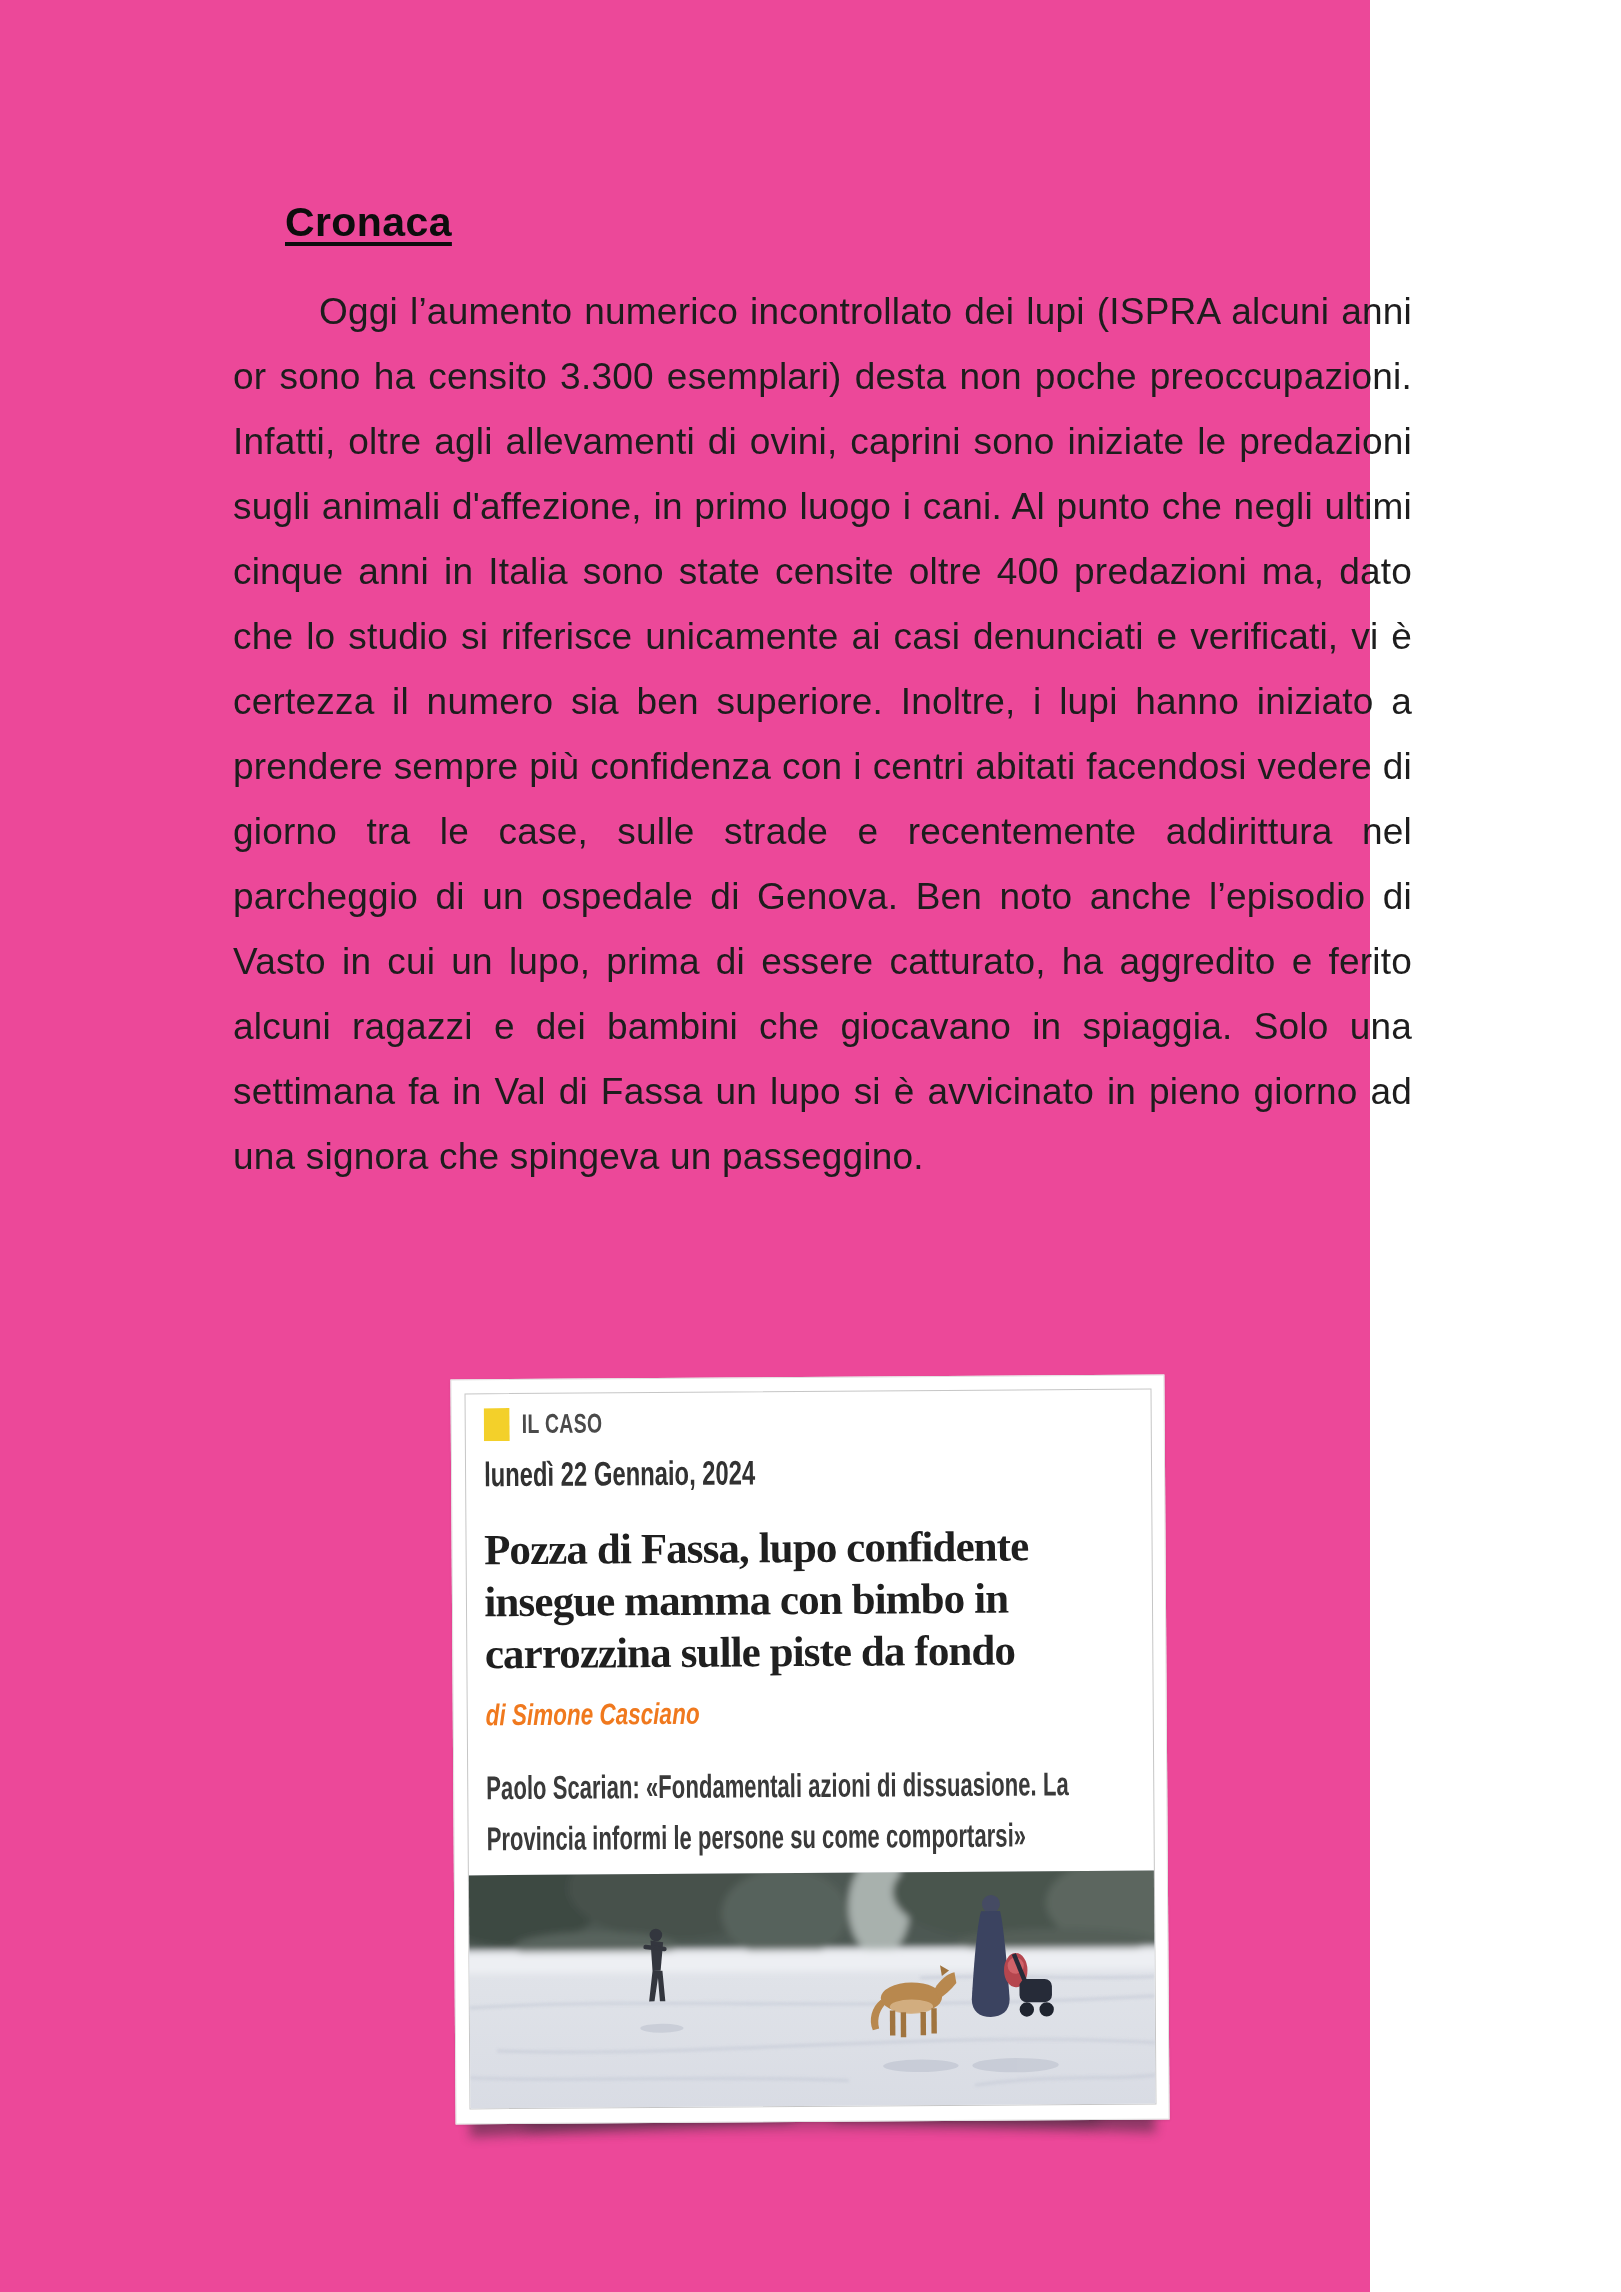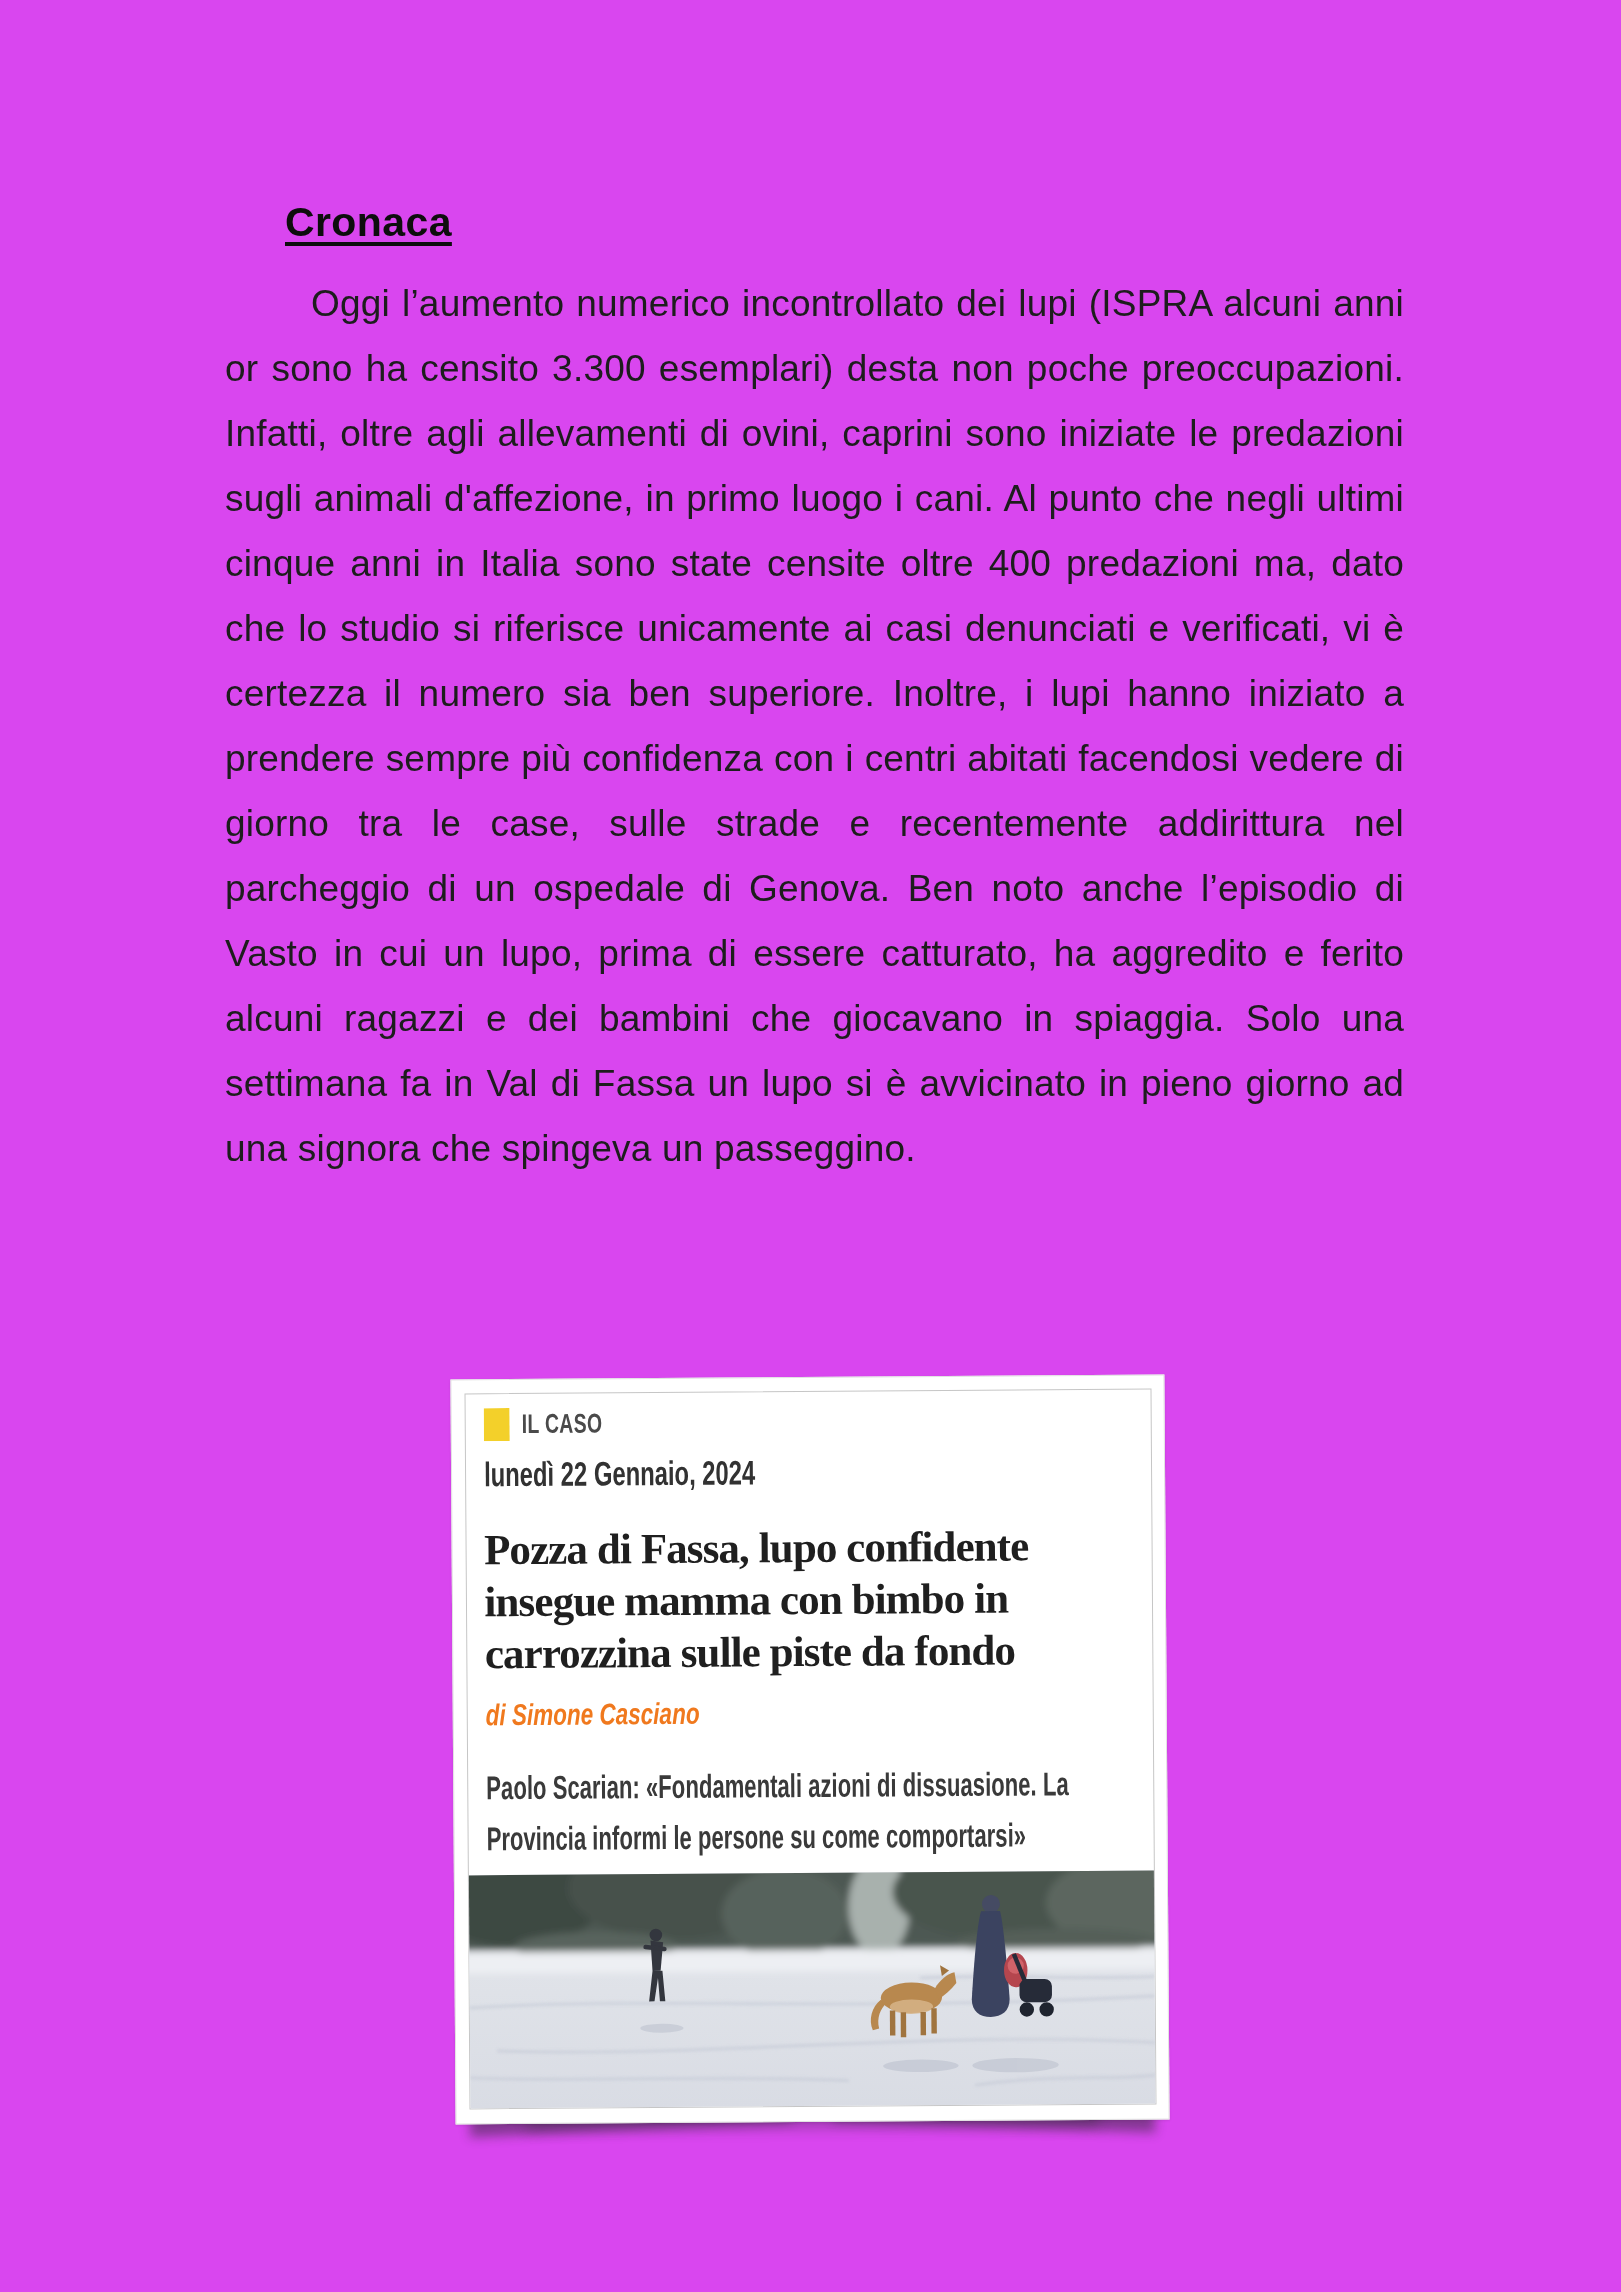--- a/index.html
+++ b/index.html
@@ -1,23 +1,23 @@
 <!DOCTYPE html>
 <html style="font-size:14.3px"><head>
 <meta charset="utf-8">
 <style>
   html,body{margin:0;padding:0;background:#ffffff;overflow:hidden;}
-  .page{position:relative;width:1621px;height:2293px;background:#d946ef;
+  .page{position:relative;width:1370px;height:2293px;background:#ec4899;
         font-family:"Liberation Sans", sans-serif;text-decoration:underline;}
 
   .heading{position:absolute;left:285px;top:199px;margin:0;
            font-size:41px;font-weight:700;color:#0d0d0d;letter-spacing:0.4px;
            text-decoration:underline;text-decoration-thickness:3.6px;text-underline-offset:6.3px;}
 
-  .body-par{position:absolute;left:221px;top:267px;width:1179px;margin:4px;
+  .body-par{position:absolute;left:221px;top:267px;width:1179px;margin:12px;
             font-size:37px;line-height:65px;color:#1d1d1d;
             text-align:justify;text-indent:86px;letter-spacing:0.2px;}
 
   
   .card-area{position:absolute;left:453px;top:1377px;width:714px;transform:rotate(-0.4deg);}
   .curl{position:absolute;z-index:0;}
   .curl.left{left:16px;bottom:9px;width:45%;height:32px;
              box-shadow:0 15px 10.7px rgba(40,40,46,.48);transform:skew(-5deg) rotate(-2.5deg);}
   .curl.right{right:16px;bottom:9px;width:45%;height:32px;
               box-shadow:0 15px 10.7px rgba(40,40,46,.48);transform:skew(5deg) rotate(2.5deg);}

